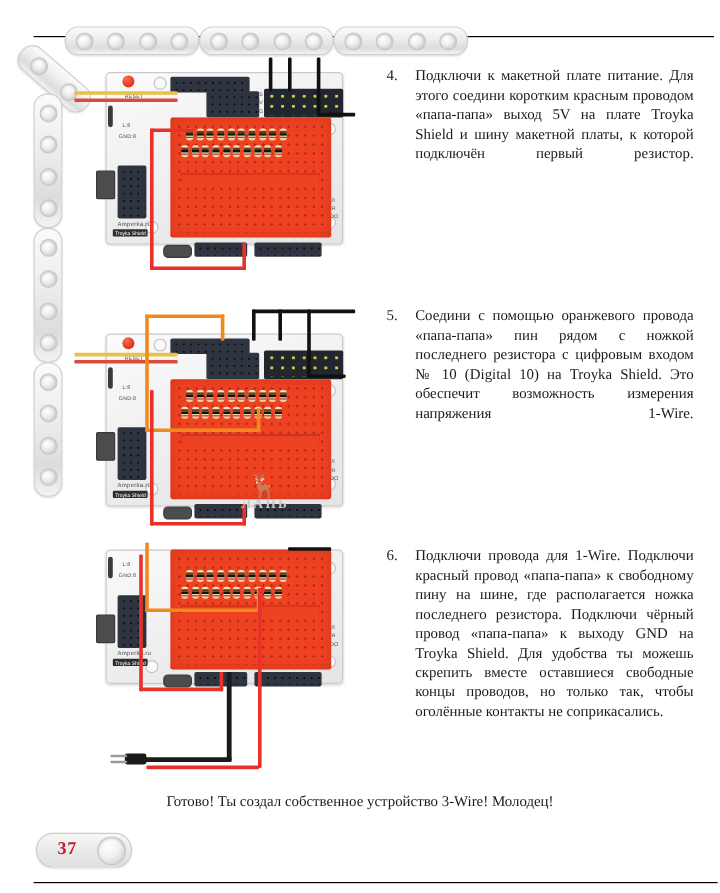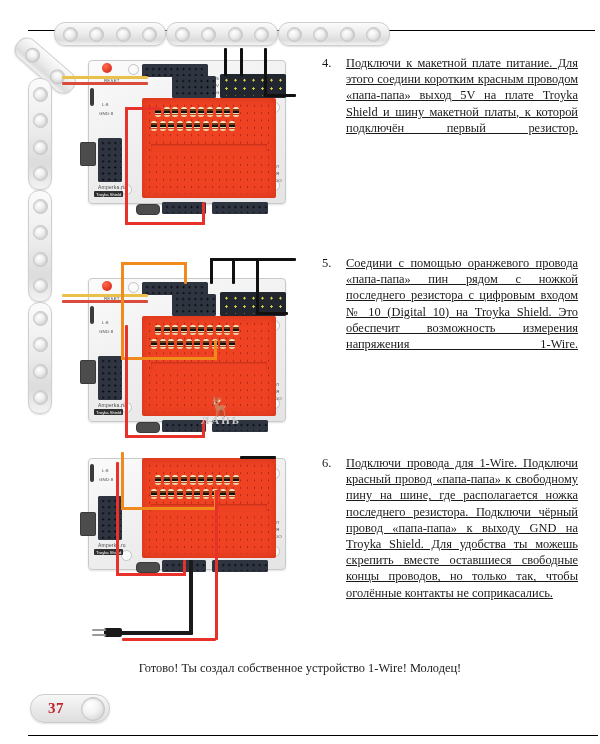--- a/index.html
+++ b/index.html
@@ -33,21 +33,21 @@
   #pagenum .num{flex:1;text-align:center;color:#c0232b;font-size:15px;font-weight:700;
                 font-family:"Liberation Serif",serif;letter-spacing:.5px;}
   #pagenum .knob{width:22px;height:22px;margin-right:4px;border-radius:50%;
                  background:radial-gradient(circle at 36% 30%,#ffffff 0%,#f2f2f2 45%,#d8d8d8 78%,#efefef 100%);
                  border:1px solid #c4c4c4;box-shadow:inset 0 1px 2px rgba(0,0,0,.15);}
 
   
   .step{position:absolute;left:322px;width:256px;display:flex;}
   .step .no{width:24px;flex:none;font-size:12.5px;line-height:16.2px;}
   .step .txt{flex:1;font-size:12.4px;line-height:16.2px;text-align:justify;
-             text-align-last:justify;hyphens:manual;text-decoration:underline;}
+             text-align-last:justify;hyphens:manual;}
   #step4{top:55px;} #step5{top:255px;} #step6{top:455px;}
   #step6 .txt{text-align-last:left;}
 
   #caption{position:absolute;left:60px;top:660px;width:480px;text-align:center;
            font-size:12.4px;line-height:16px;}
 
   
   .fig{position:absolute;width:250px;height:185px;}
   #fig1{left:64px;top:52px;}
   #fig2{left:64px;top:250px;}
@@ -682,18 +682,18 @@
 </div>
 <div class="step" id="step5">
   <span class="no">5.</span>
   <span class="txt">Соедини с помощью оранжево­го провода «папа-папа» пин ря­дом с ножкой последнего резис­тора с цифровым входом № 10 (Digital 10) на Troyka Shield. Это обеспечит возможность измерения напряжения 1-Wire.</span>
 </div>
 <div class="step" id="step6">
   <span class="no">6.</span>
   <span class="txt">Подключи провода для 1-Wire. Подключи красный провод «па­па-папа» к свободному пину на шине, где располагается ножка последнего резистора. Подключи чёрный провод «папа-папа» к вы­ходу GND на Troyka Shield. Для удобства ты можешь скрепить вместе оставшиеся свободные концы проводов, но только так, чтобы оголённые контакты не со­прикасались.</span>
 </div>
 
-<div id="caption">Готово! Ты создал собственное устройство 1-Wire! Молодец!</div>
+<div id="caption">Готово! Ты создал собственное устройство 3-Wire! Молодец!</div>
 
 <div id="pagenum">
   <span class="num">37</span>
   <span class="knob"></span>
 </div>
 
 </body></html>

